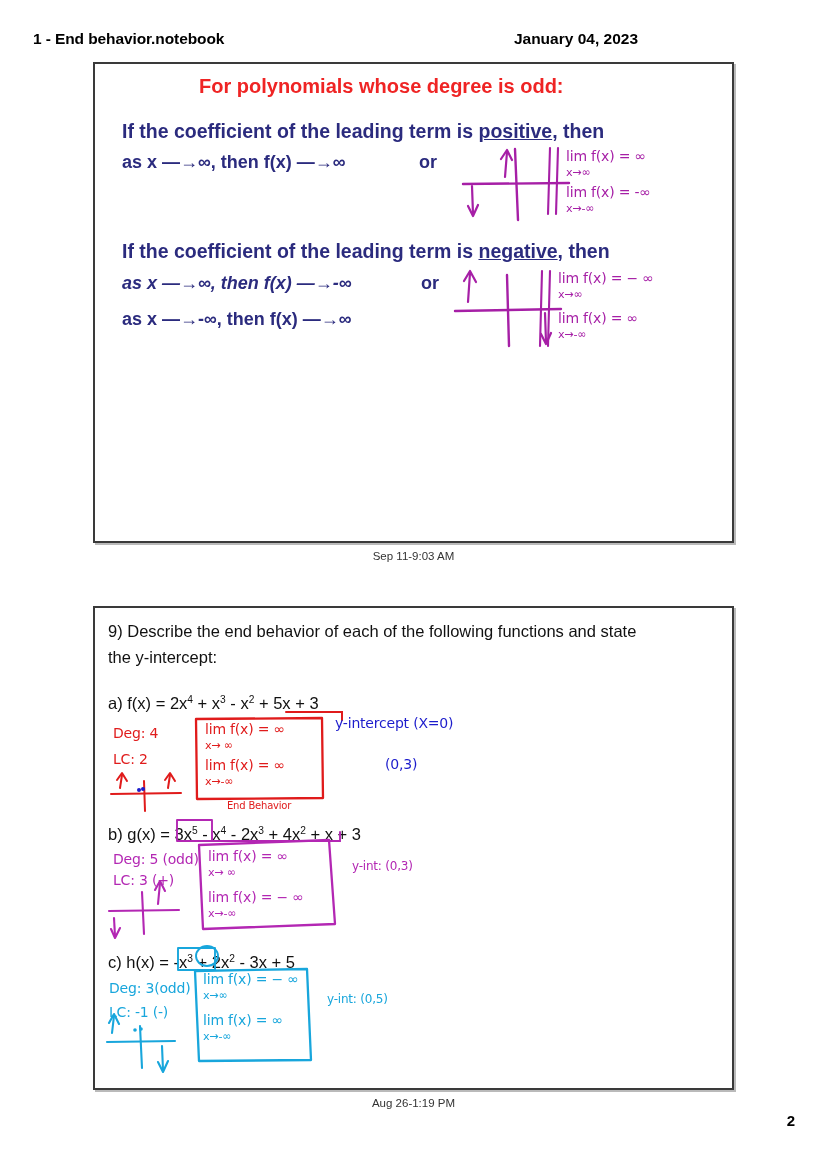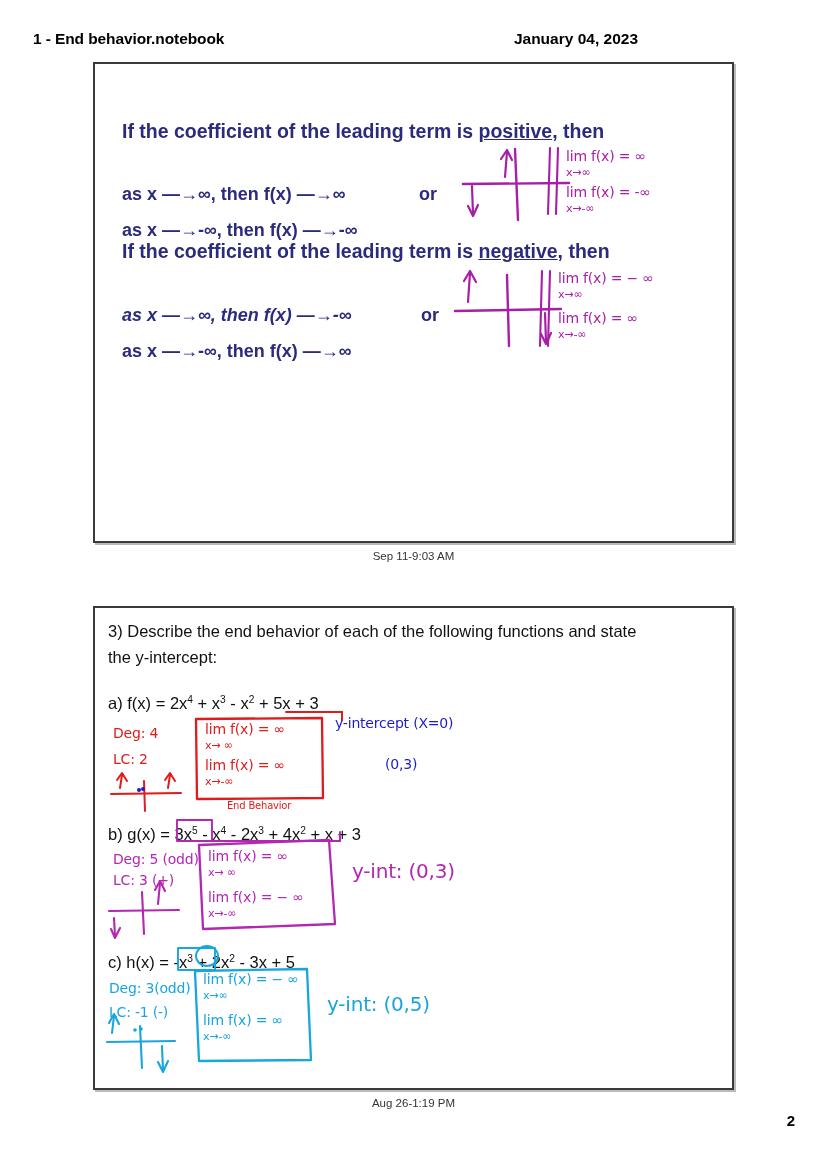--- a/index.html
+++ b/index.html
@@ -60,21 +60,21 @@
     text-align: right;
   }
   .red-title {
     position: absolute;
     color: #ef2424;
     font-size: 20px; font-weight: bold;
     white-space: nowrap;
     font-family: "Liberation Sans", sans-serif;
   }
   .lead-line { font-size: 19.5px; font-weight: bold; }
-  .as-line   { font-size: 18px;  font-weight: bold; margin-top: 32px; }
+  .as-line   { font-size: 18px;  font-weight: bold; }
   .u { text-decoration: underline; }
 
   .blk-black {
     position: absolute;
     color: #111;
     font-family: "Liberation Sans", sans-serif;
     white-space: nowrap;
   }
   .q-line { font-size: 16.5px; }
   .f-line { font-size: 16.5px; }
@@ -82,21 +82,21 @@
 
   
   .ink {
     position: absolute;
     font-family: "DejaVu Sans", sans-serif;
     white-space: nowrap;
     letter-spacing: -0.2px;
   }
   .ink.sm  { font-size: 12.5px; }
   .ink.md  { font-size: 14px; }
-  .ink.lg  { font-size: 20px; }
+  .ink.lg  { font-size: 12px; }
   .ink.xs  { font-size: 10px; }
   .purple  { color: #a61fa6; }
   .red     { color: #e01b1b; }
   .blue    { color: #1c1ccc; }
   .cyan    { color: #18a6dc; }
   .magenta { color: #b327b3; }
 
   svg.inklayer { position:absolute; left:0; top:0; overflow: visible; pointer-events:none; }
 
   .limitblk { position:absolute; }
@@ -106,27 +106,27 @@
 </head>
 <body>
 
 <div class="page-header">
   <div class="doc-title">1 - End behavior.notebook</div>
   <div class="doc-date">January 04, 2023</div>
 </div>
 
 <div class="slide" id="slide-1">
 
+  <div class="red-title" style="left:104px; top:11px;">For polynomials whose degree is odd:</div>
 
   <div class="printed lead-line" style="left:27px; top:56px;">
     <span>If the coefficient of the leading term is </span><span class="u">positive</span><span>, then</span>
   </div>
 
   <div class="printed as-line" style="left:27px; top:88px;">as  x —→∞, then f(x) —→∞</div>
-  <div class="printed as-line" style="left:27px; top:124px;">as  x —→-∞, then f(x) —→-∞</div>
   <div class="printed as-line" style="left:324px; top:88px;">or</div>
 
   <svg class="inklayer" width="641" height="481">
 
     <path d="M368 120 L474 119" stroke="#a61fa6" stroke-width="2.4" fill="none" stroke-linecap="round"></path>
     <path d="M420 85 L423 156" stroke="#a61fa6" stroke-width="2.4" fill="none" stroke-linecap="round"></path>
 
     <path d="M410 113 L412 88" stroke="#a61fa6" stroke-width="2.2" fill="none" stroke-linecap="round"></path>
     <path d="M406 95 L412 86 L417 96" stroke="#a61fa6" stroke-width="2.2" fill="none" stroke-linecap="round" stroke-linejoin="round"></path>
 
@@ -175,21 +175,21 @@
   <div class="limitblk purple" style="left:463px; top:246px;">
     <span class="ink md lim">lim f(x) = ∞</span>
     <span class="ink sm sub">x→-∞</span>
   </div>
 </div>
 
 <div class="slide-caption" id="cap-1">Sep 11-9:03 AM</div>
 
 <div class="slide" id="slide-2">
 
-  <div class="blk-black q-line" style="left:13px; top:14px;">3) Describe the end behavior of each of the following functions and state</div>
+  <div class="blk-black q-line" style="left:13px; top:14px;">9) Describe the end behavior of each of the following functions and state</div>
   <div class="blk-black q-line" style="left:13px; top:40px;">the y-intercept:</div>
 
   <div class="blk-black f-line" style="left:13px; top:86px;">
     <span>a) f(x) = </span><span>2x<sup>4</sup> + x<sup>3</sup> - x<sup>2</sup> + 5x + 3</span>
   </div>
 
   <div class="ink md red" style="left:18px; top:117px;">Deg: 4</div>
   <div class="ink md red" style="left:18px; top:143px;">LC: 2</div>
 
   <svg class="inklayer" width="641" height="484">

